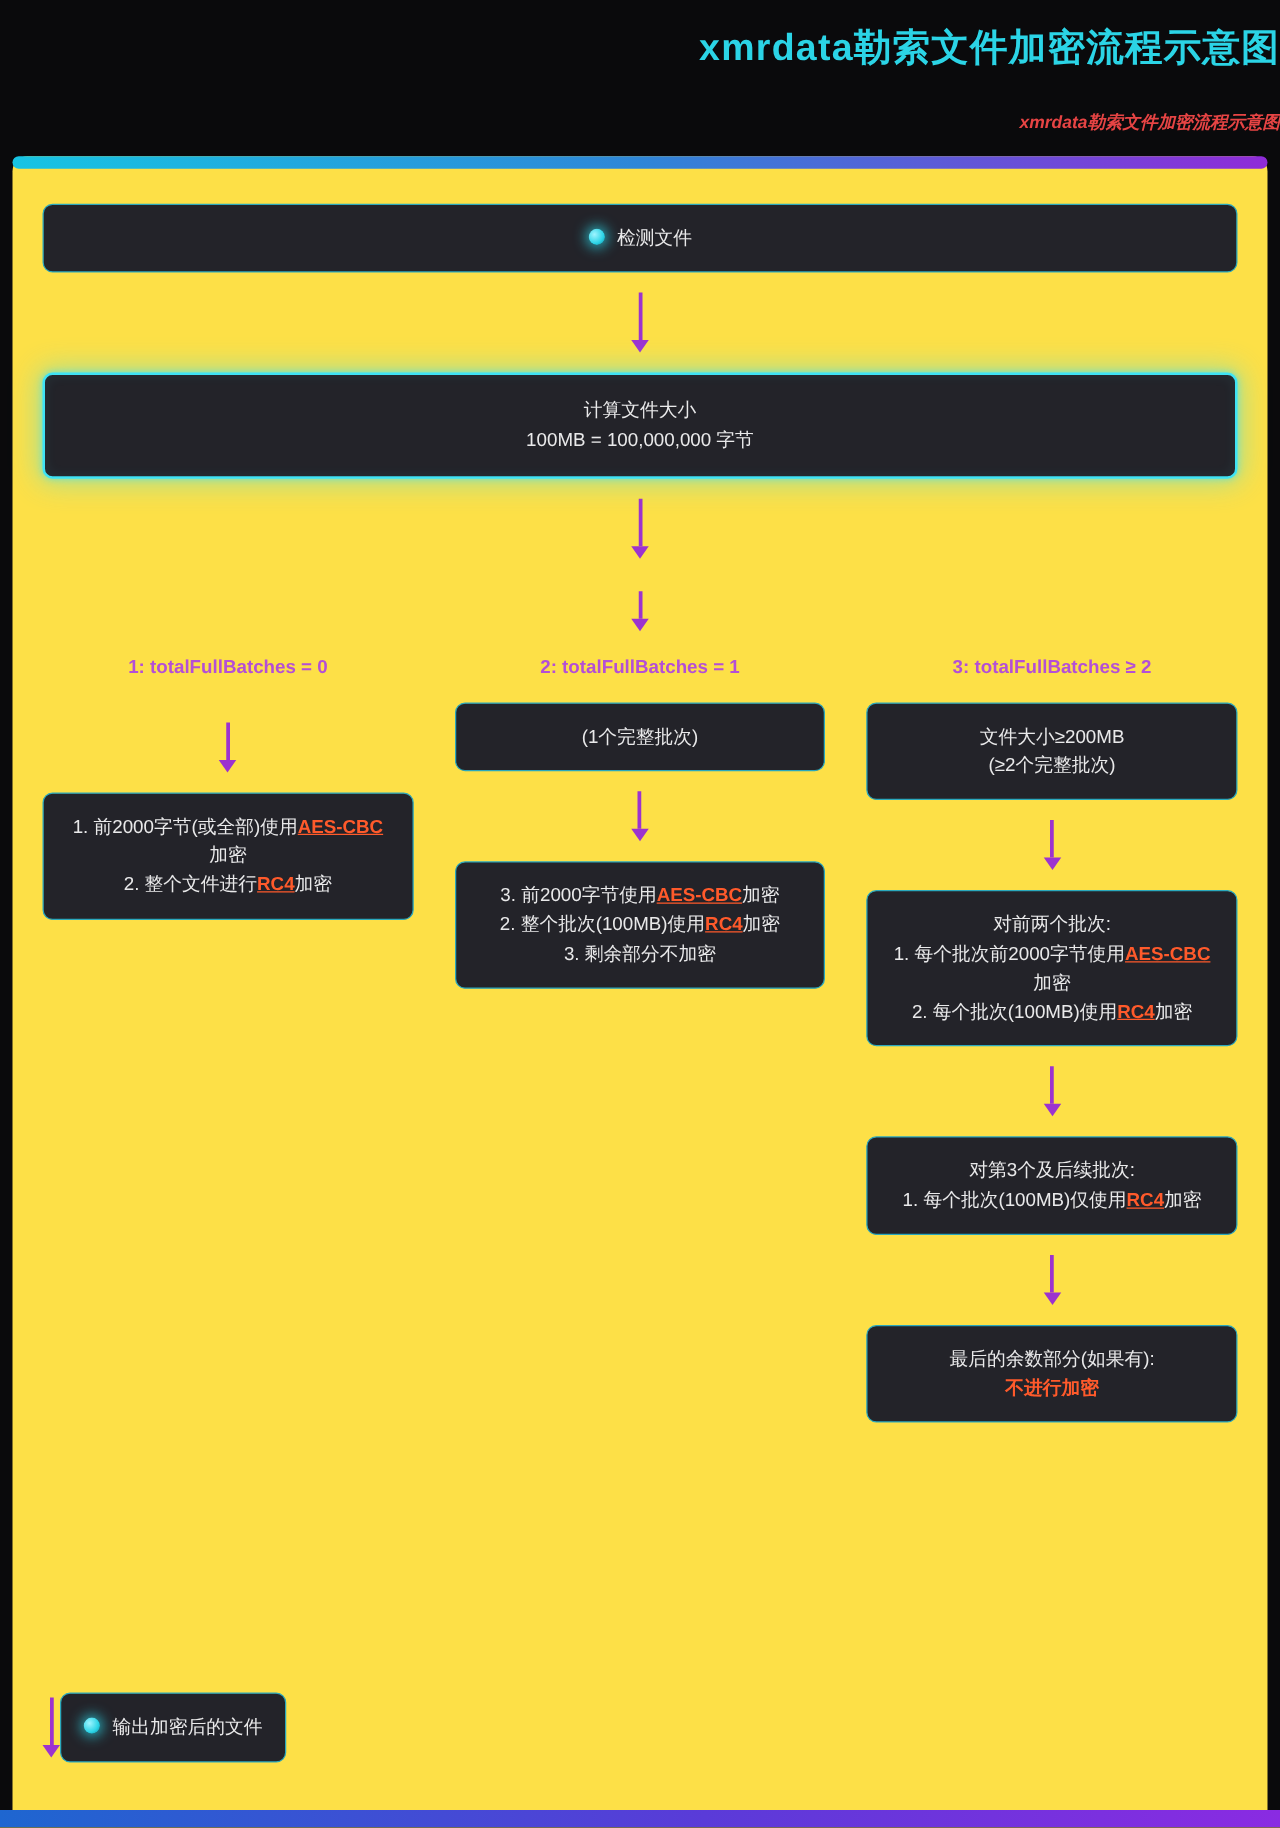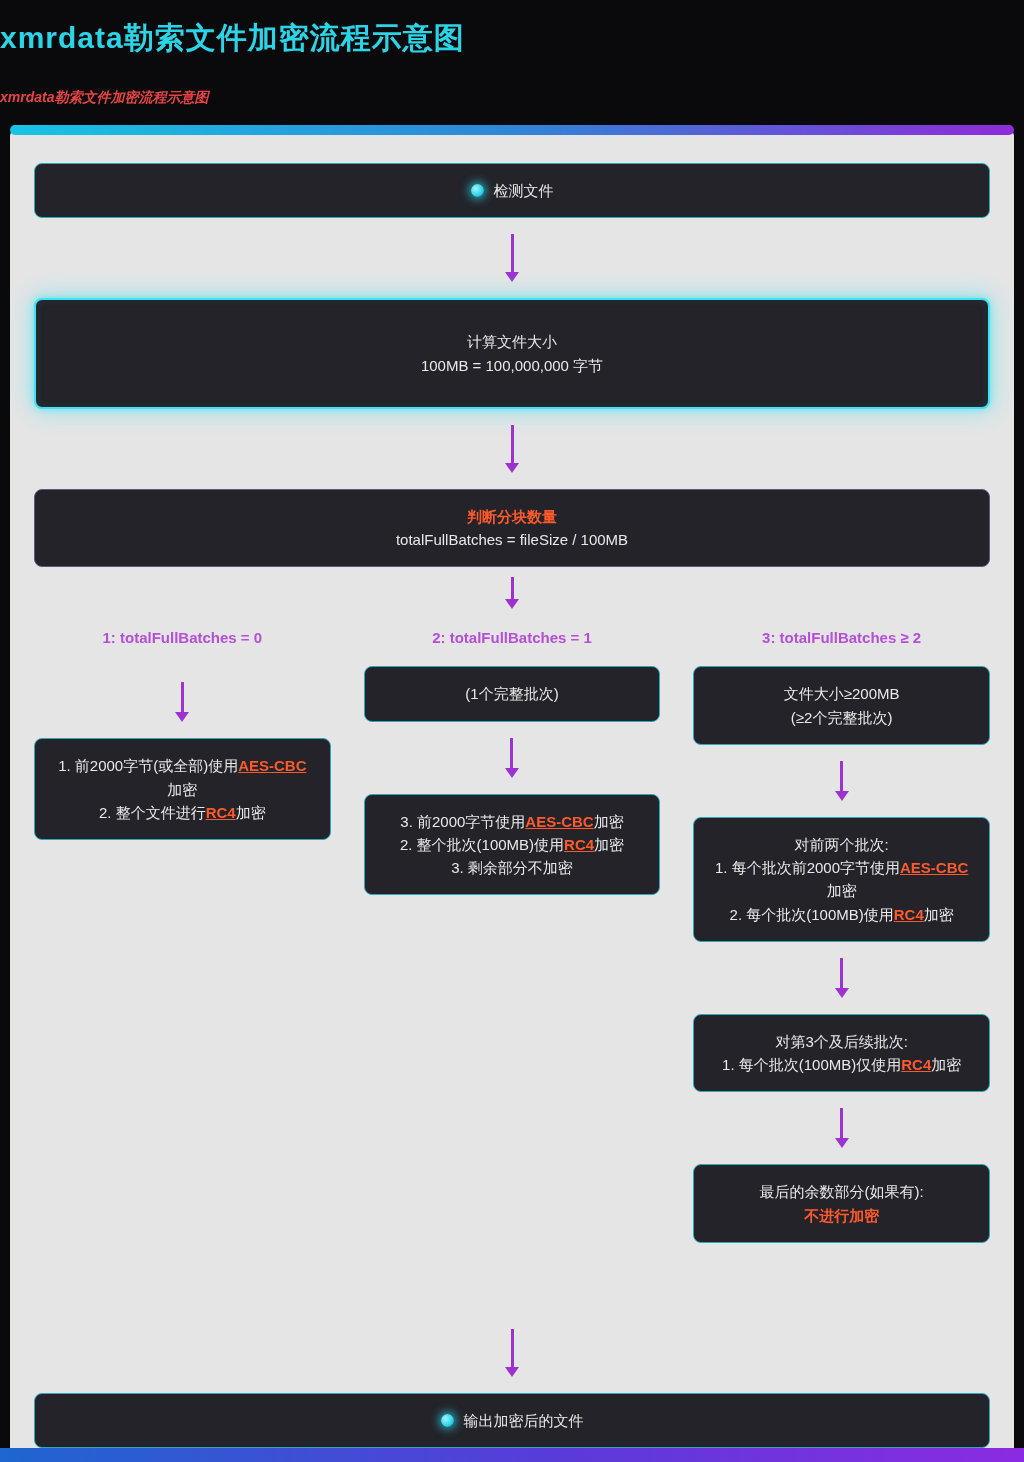--- a/index.html
+++ b/index.html
@@ -11,39 +11,39 @@
     --subtitle-red:#e64444;
   }
   *{box-sizing:border-box;}
   html,body{margin:0;padding:0;}
   body{
     width:1024px;height:1462px;overflow:hidden;
     background:#0a0a0c;color:#e9e9ea;
     font-family:"Liberation Sans","DejaVu Sans",sans-serif;
     display:flex;flex-direction:column;
   }
-  header{text-align:left;padding-top:12px;}
+  header{text-align:right;padding-top:12px;}
   h1{color:var(--accent-cyan);font-size:30px;margin:6px 0 0;font-weight:bold;letter-spacing:1px;}
   .subtitle{color:var(--subtitle-red);font-style:italic;font-weight:bold;font-size:14px;margin-top:30px;}
 
-  .panel{flex:1;margin:18px 10px 0;background:#e5e5e5;border-radius:12px 12px 0 0;display:flex;flex-direction:column;}
+  .panel{flex:1;margin:18px 10px 0;background:#fde047;border-radius:12px 12px 0 0;display:flex;flex-direction:column;}
   .bar{flex:none;}
   .bar.top{height:10px;border-radius:10px;background:linear-gradient(90deg,#17c4e3 0%,#2e86d8 50%,#8f2bd8 100%);}
   .bar.bottom{height:14px;background:linear-gradient(90deg,#1e66d0 0%,#5a3bd8 55%,#8a2be2 100%);}
 
   .content{flex:1;display:flex;flex-direction:column;align-items:stretch;padding:28px 24px 0;}
 
   .box{
     background:#232329;border:1px solid var(--border-cyan);border-radius:8px;
     padding:15px 18px;text-align:center;font-size:15px;line-height:1.55;color:#e9e9ea;
   }
   .box.glow{
     border:2px solid #3fe3f5;
     box-shadow:0 0 22px 3px rgba(63,227,245,.45),0 0 6px rgba(63,227,245,.6),inset 0 0 10px rgba(63,227,245,.08);
-    padding:30px 18px;
+    padding:17px 18px;
   }
   .box.indigo{border-color:#565b86;}
   .dot{
     display:inline-block;width:13px;height:13px;border-radius:50%;
     background:radial-gradient(circle at 35% 35%,#9ff4ff,var(--accent-cyan) 60%,#0d7f93);
     box-shadow:0 0 10px 2px rgba(43,212,230,.8);
     margin-right:10px;vertical-align:-1px;
   }
   .hl{color:var(--highlight-orange);font-weight:bold;text-decoration:underline;}
   .hl-title{color:var(--highlight-orange);font-weight:bold;}
@@ -55,21 +55,21 @@
   .arrow.lg .shaft{height:38px;}
   .arrow.sm{margin:10px 0 4px;}
   .arrow.sm .shaft{height:22px;}
   .arrow.col-arrow{margin:16px 0;}
   .arrow.col-arrow .shaft{height:30px;}
 
   .grid{display:grid;grid-template-columns:1fr 1fr 1fr;column-gap:33px;margin-top:4px;}
   .col{display:flex;flex-direction:column;}
   .branch-label{text-align:center;color:var(--branch-purple);font-weight:bold;font-size:15px;margin:12px 0 20px;}
 
-  .tail{display:flex;flex-direction:column;margin-top:auto;}
+  .tail{display:flex;flex-direction:row;margin-top:auto;padding-bottom:26px;align-items:center;}
 </style>
 </head>
 <body>
 
 <header>
   <h1>xmrdata勒索文件加密流程示意图</h1>
   <div class="subtitle">xmrdata勒索文件加密流程示意图</div>
 </header>
 
 <main class="panel">
@@ -88,24 +88,20 @@
     <div class="box glow">
       <div>计算文件大小</div>
       <div>100MB = 100,000,000 字节</div>
     </div>
 
     <div class="arrow lg">
       <div class="shaft"></div>
       <div class="head"></div>
     </div>
 
-    <div class="box indigo">
-      <div class="hl-title">判断分块数量</div>
-      <div>totalFullBatches = fileSize / 100MB</div>
-    </div>
 
     <div class="arrow sm">
       <div class="shaft"></div>
       <div class="head"></div>
     </div>
 
     <div class="grid">
 
       <div class="col">
         <div class="branch-label">1: totalFullBatches = 0</div>

